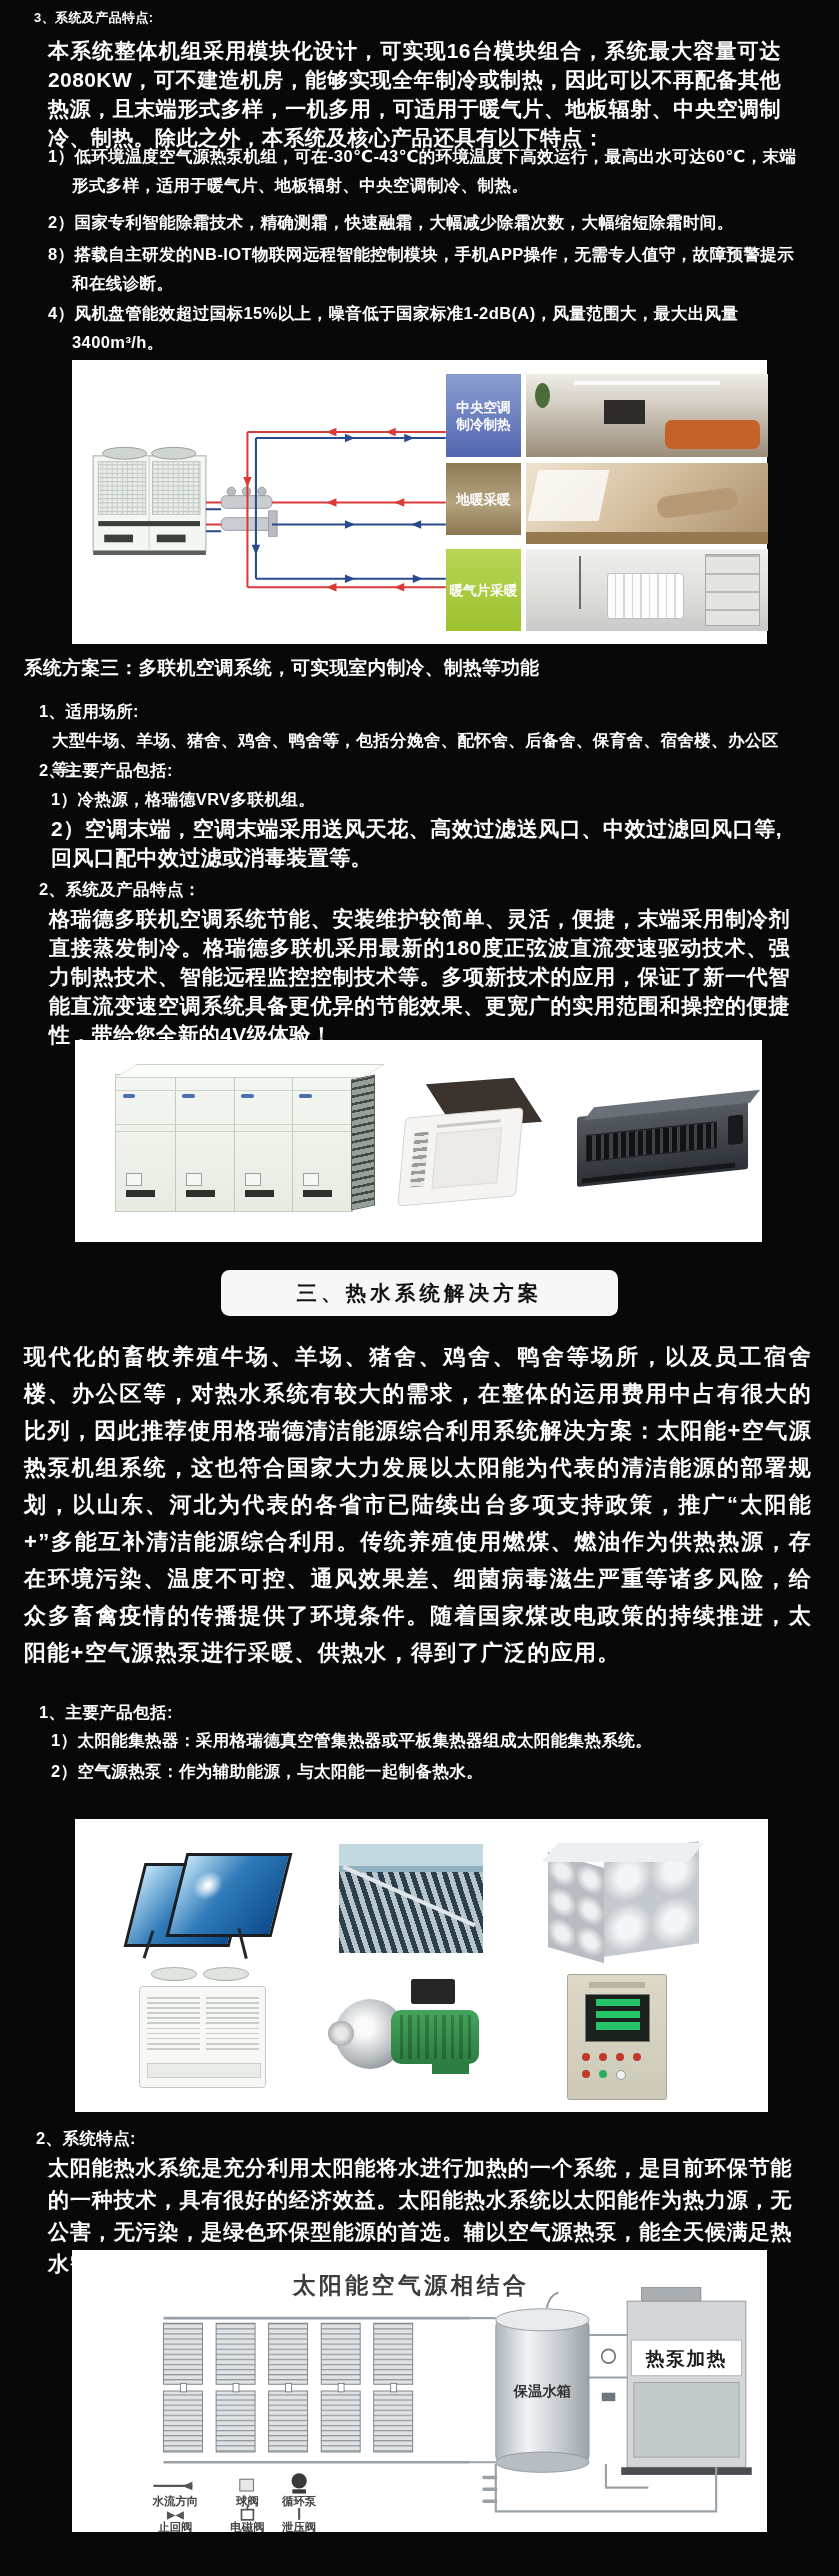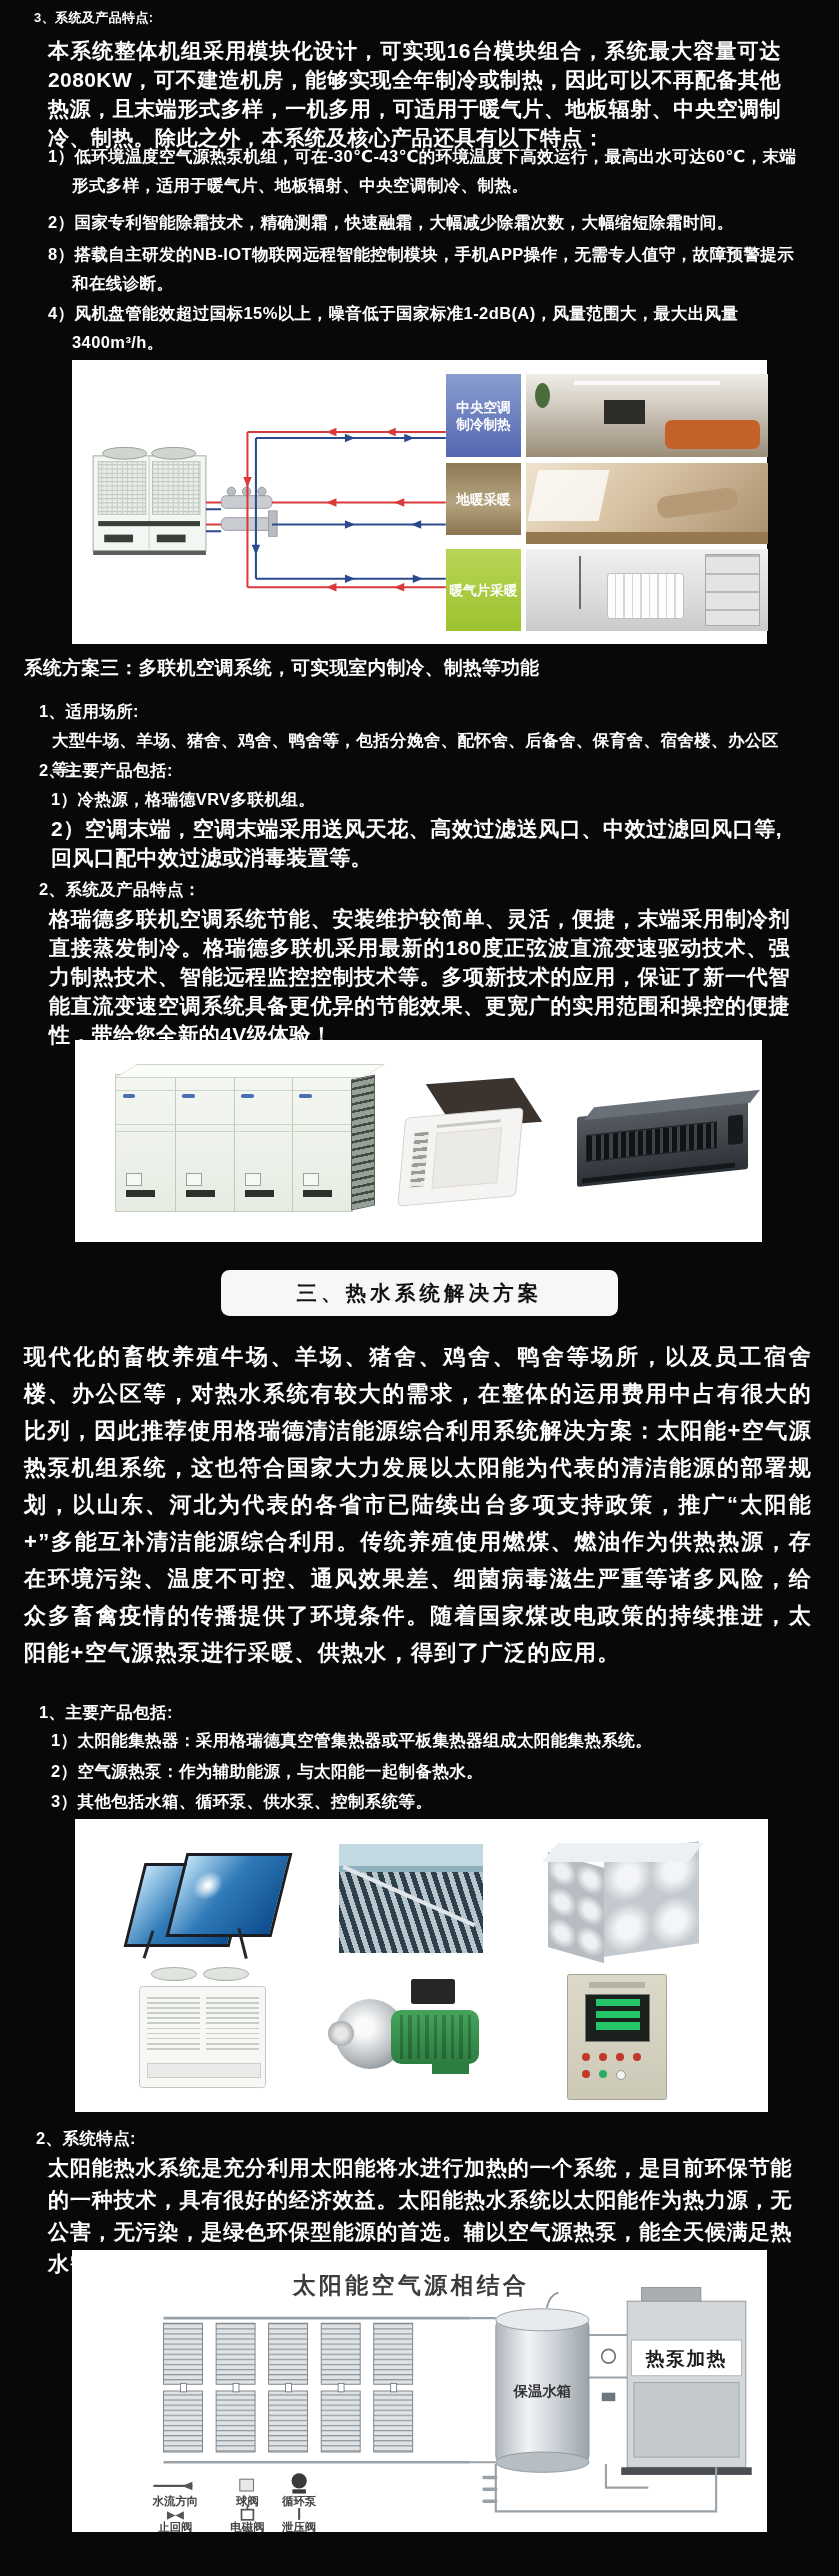--- a/index.html
+++ b/index.html
@@ -224,21 +224,20 @@
 
   <div class="banner">
     <span>三、热水系统解决方案</span>
   </div>
 
   <div class="bigpara">现代化的畜牧养殖牛场、羊场、猪舍、鸡舍、鸭舍等场所，以及员工宿舍楼、办公区等，对热水系统有较大的需求，在整体的运用费用中占有很大的比列，因此推荐使用格瑞德清洁能源综合利用系统解决方案：太阳能+空气源热泵机组系统，这也符合国家大力发展以太阳能为代表的清洁能源的部署规划，以山东、河北为代表的各省市已陆续出台多项支持政策，推广“太阳能+”多能互补清洁能源综合利用。传统养殖使用燃煤、燃油作为供热热源，存在环境污染、温度不可控、通风效果差、细菌病毒滋生严重等诸多风险，给众多畜禽疫情的传播提供了环境条件。随着国家煤改电政策的持续推进，太阳能+空气源热泵进行采暖、供热水，得到了广泛的应用。</div>
 
   <div class="abs bt-l" style="left:39px;top:1698px;">1、主要产品包括:</div>
   <div class="abs bt-l" style="left:51px;top:1726px;width:738px;">1）太阳能集热器：采用格瑞德真空管集热器或平板集热器组成太阳能集热系统。</div>
   <div class="abs bt-l" style="left:51px;top:1757px;width:738px;">2）空气源热泵：作为辅助能源，与太阳能一起制备热水。</div>
-  <div class="abs bt-l" style="left:51px;top:1787px;width:738px;">3）其他包括水箱、循环泵、供水泵、控制系统等。</div>
 
   <div class="p3grid">
     <div class="cell">
       <div class="flatpanel" style="left:12px;top:22px;"></div>
       <div class="flatpanel" style="left:54px;top:12px;">
         <div class="ph-el dot" style="left:12px;top:15.3px;width:29px;height:29px;background:radial-gradient(circle,rgba(255,255,255,.95) 10%,rgba(255,255,255,0) 70%);"></div>
       </div>
       <div class="ph-el" style="left:25.4px;bottom:0;width:3.4px;height:29px;background:#23272b;transform:rotate(18deg);"></div>
       <div class="ph-el" style="left:119px;bottom:0;width:3.4px;height:30.5px;background:#23272b;transform:rotate(-14deg);"></div>
     </div>

